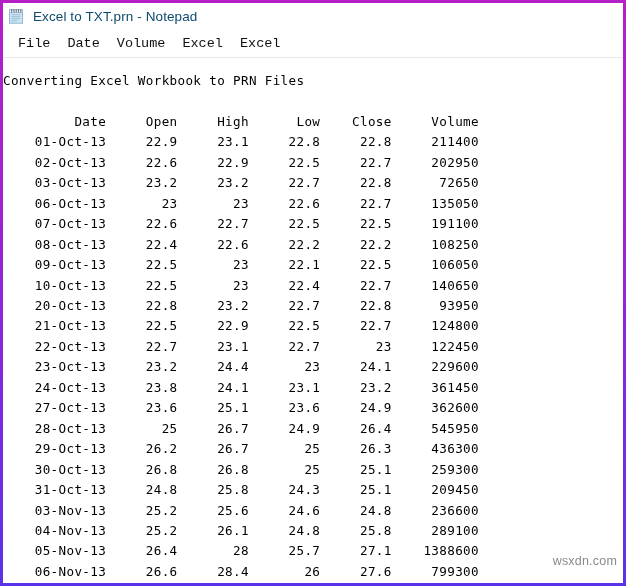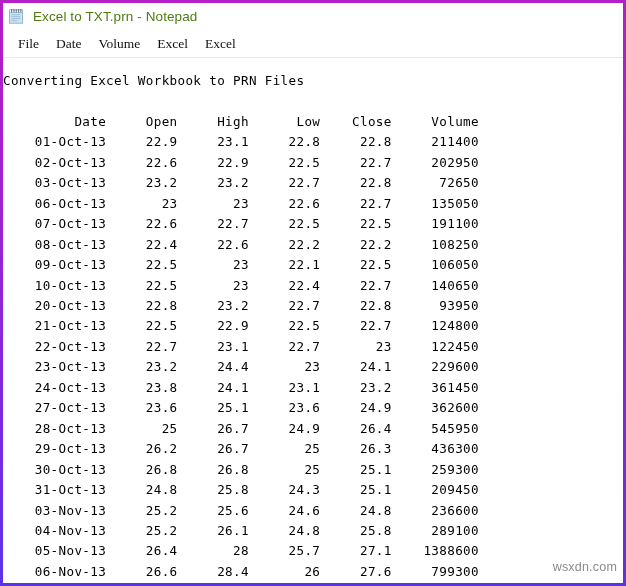--- a/index.html
+++ b/index.html
@@ -68,36 +68,36 @@
   #app-icon {
     width: 17px;
     height: 17px;
     flex: 0 0 auto;
     margin-right: 8px;
     position: relative;
   }
   #title-text {
     font-family: "Liberation Sans", sans-serif;
     font-size: 13.5px;
-    color: #4d7c0f;
+    color: #0c4a6e;
     white-space: nowrap;
     letter-spacing: 0.1px;
   }
 
   
   #menubar {
     height: 27px;
     display: flex;
     align-items: center;
     padding-left: 9px;
     background: #ffffff;
     border-bottom: 1px solid #e8e8e8;
   }
   .menu-item {
-    font-family: Liberation Serif, serif;
+    font-family: Liberation Mono, monospace;
     font-size: 13.5px;
     color: #111111;
     padding: 2px 11px 2px 6px;
     cursor: default;
     white-space: nowrap;
   }
 
   
   #textarea {
     position: absolute;
@@ -117,21 +117,21 @@
     color: #000000;
     white-space: pre;
     margin: 0;
     letter-spacing: 0.35px;
   }
 
   
   #watermark {
     position: absolute;
     right: 9px;
-    bottom: 12px;
+    bottom: 18px;
     font-family: "Liberation Sans", sans-serif;
     font-size: 12.5px;
     color: #8a8a8a;
     letter-spacing: 0.2px;
     z-index: 15;
   }
 </style>
 </head>
 <body>
 

